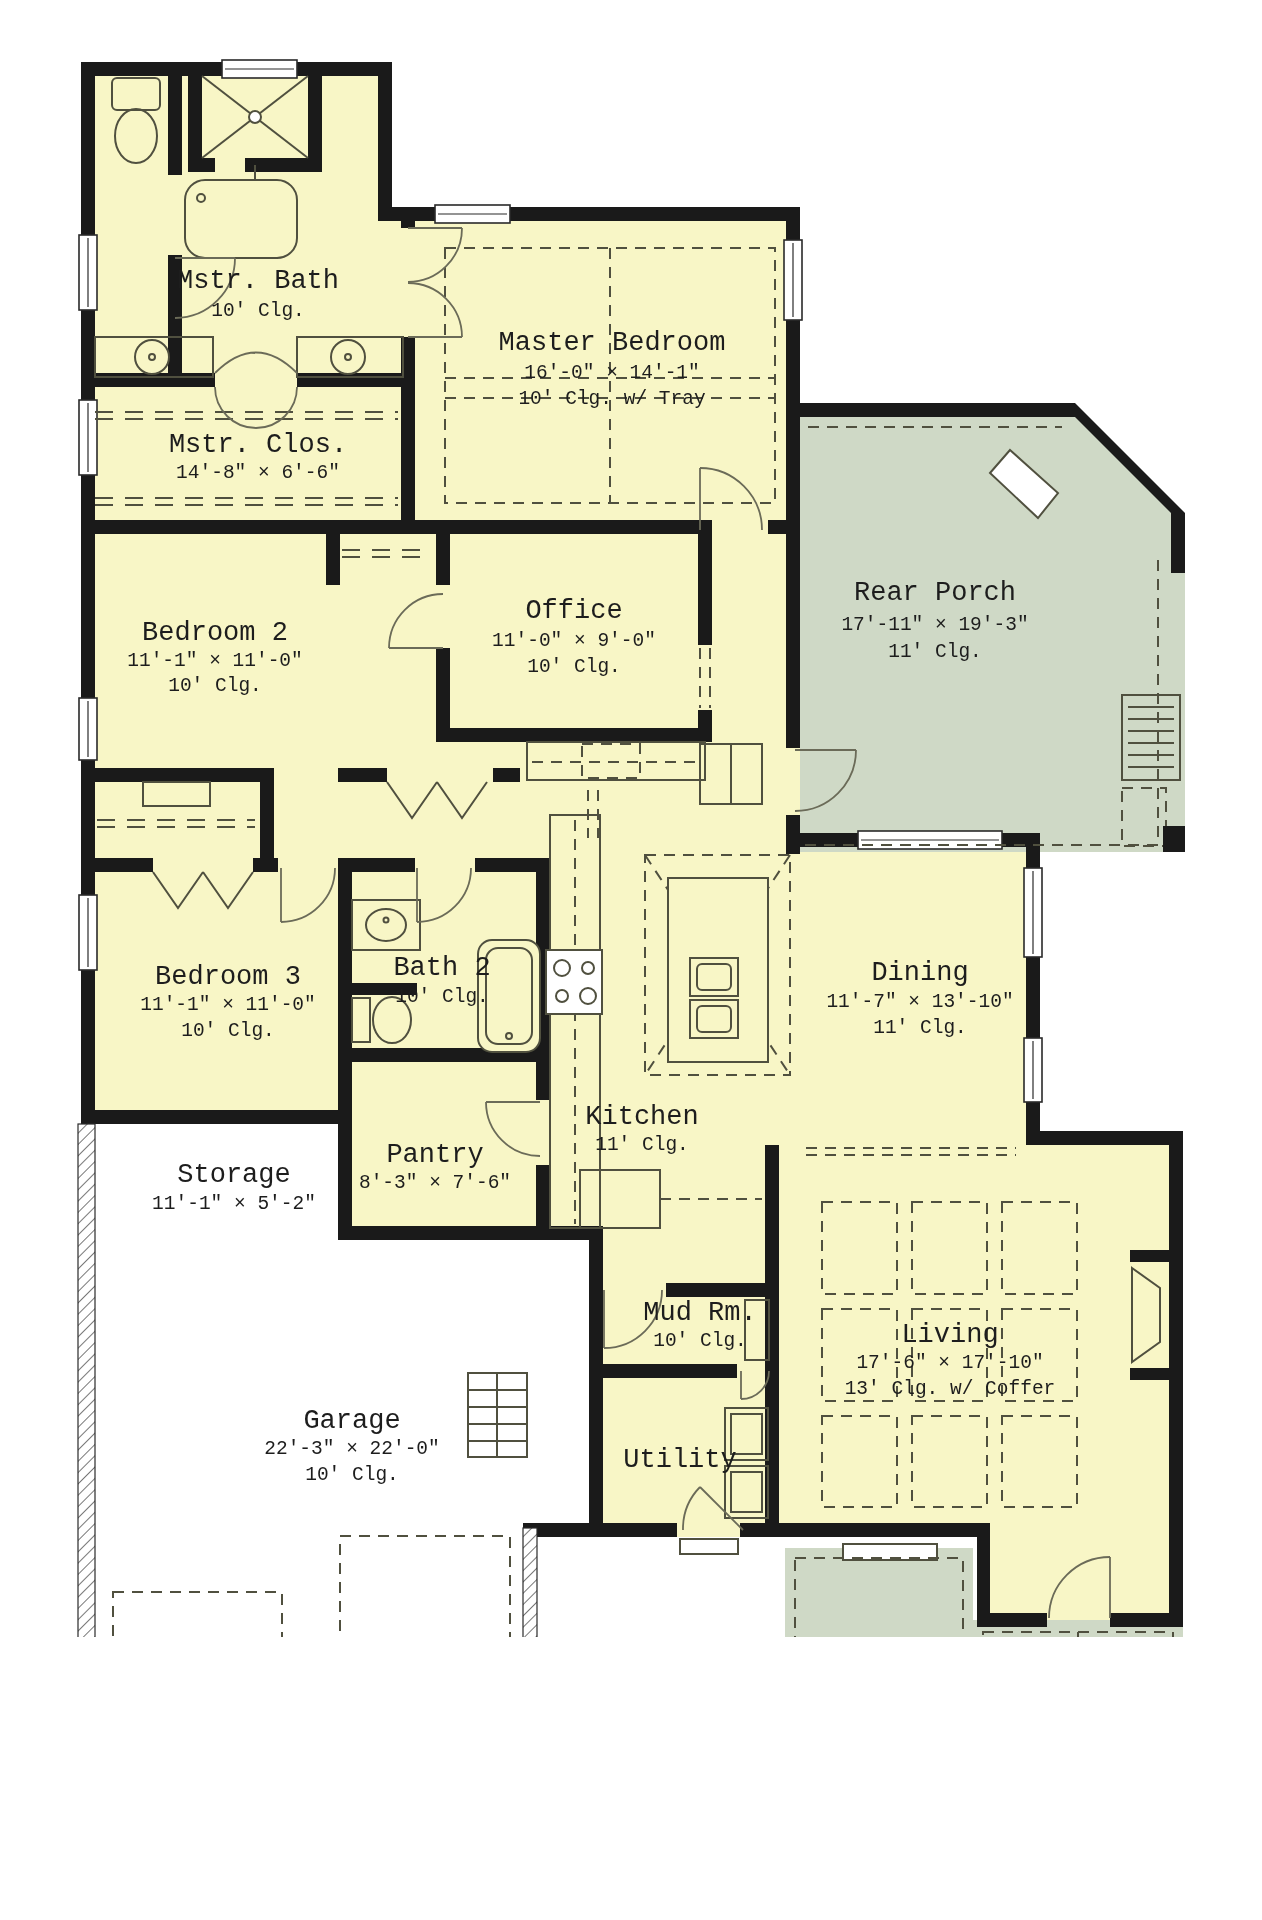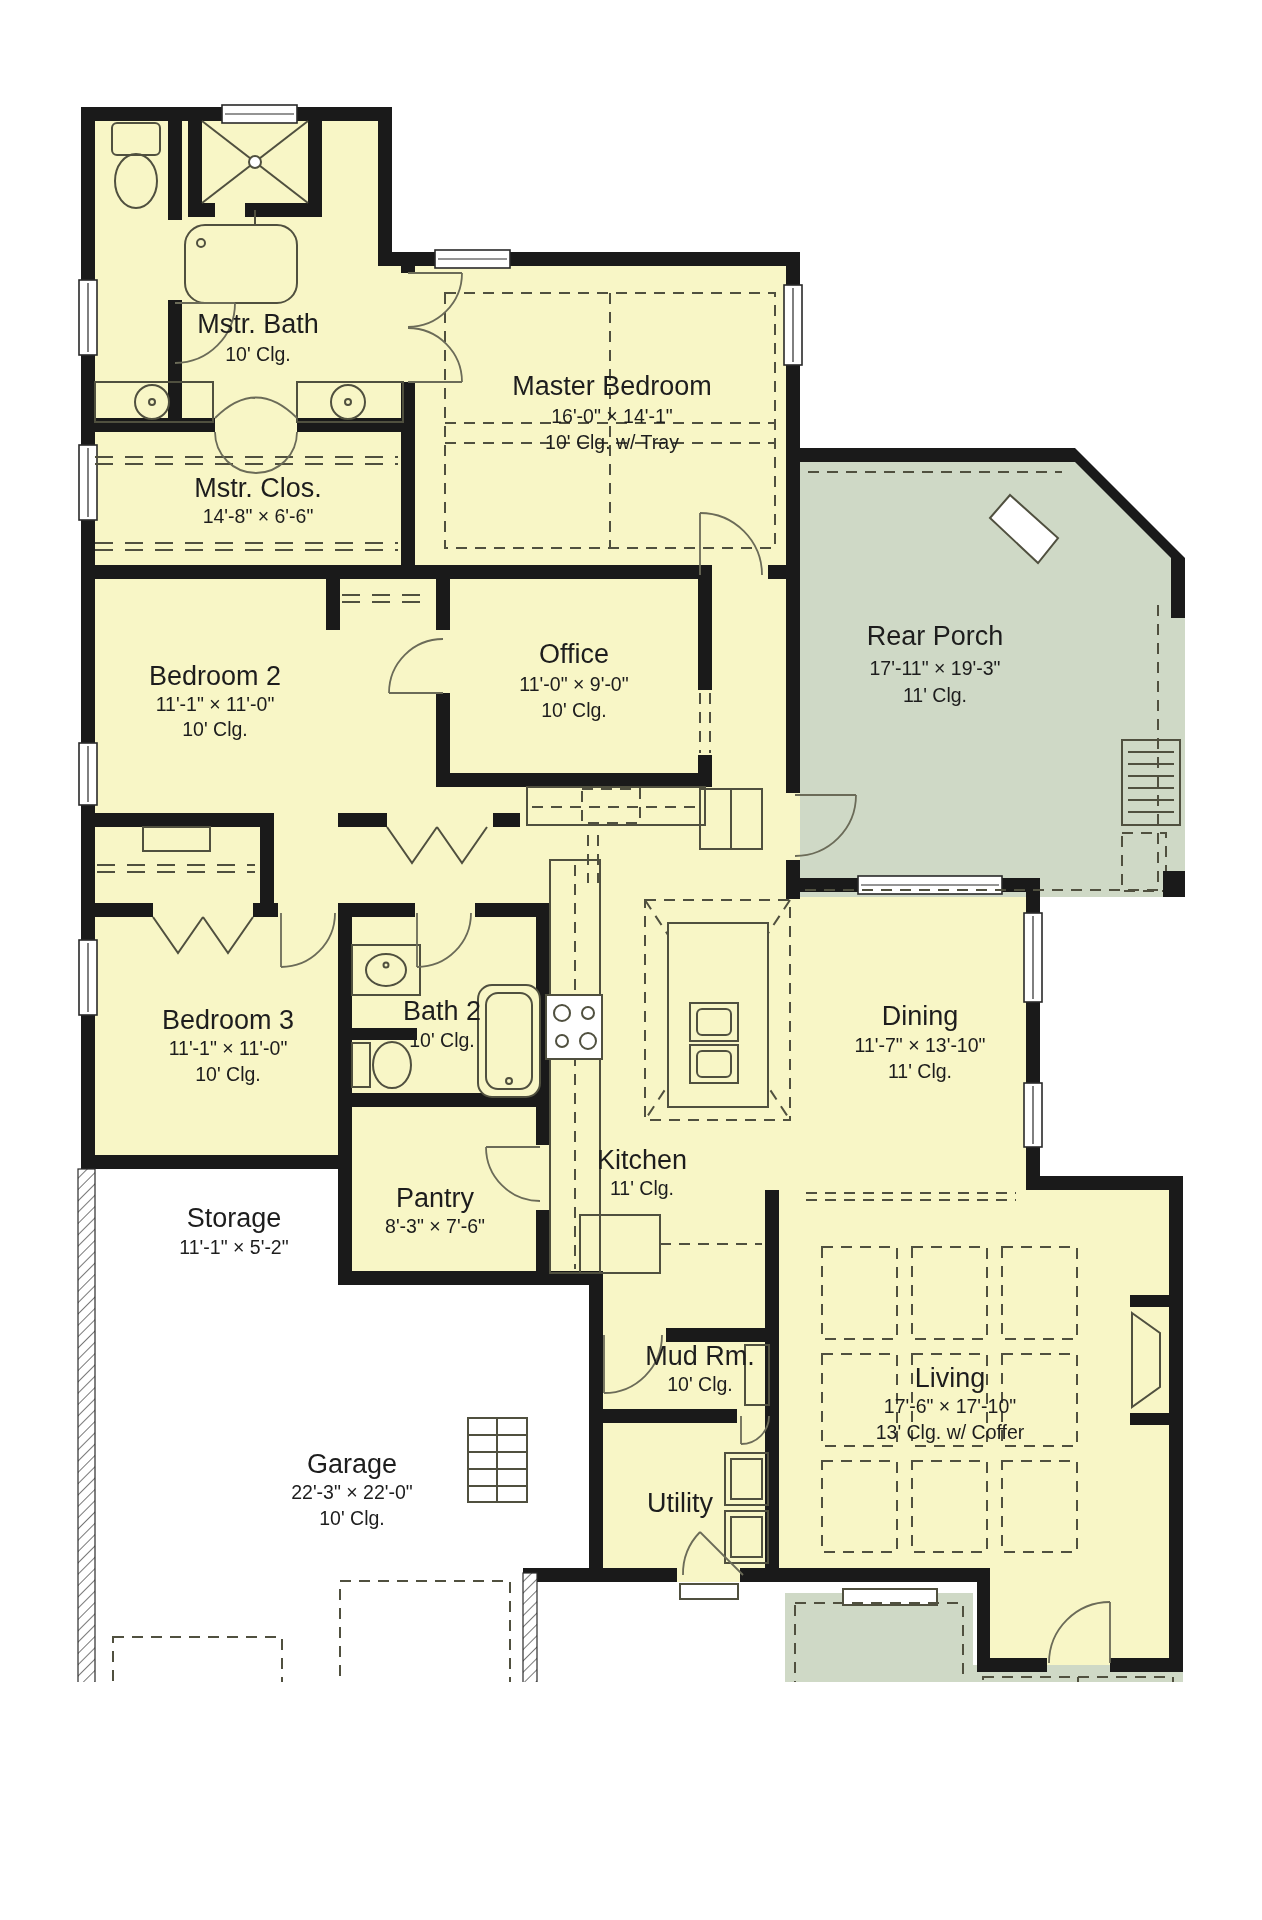--- a/index.html
+++ b/index.html
@@ -1,19 +1,19 @@
 <!DOCTYPE html>
 <html style="--floor: #f8f6c6; --porch: #cfd9c6; --wall: #1a1a1a; --line: #50503f; --paper: #ffffff;"><head>
 <meta charset="utf-8">
 <style>
   :root{
     --floor:#f8f6c6; --porch:#cfd9c6; --wall:#1a1a1a; --line:#50503f; --paper:#ffffff;
   }
   html,body{margin:0;padding:0;background:var(--paper);}
-  .plan-wrap{width:1262px;height:1637px;position:relative;background:var(--paper);font-family:Liberation Sans, sans-serif;margin-top:45px;}
+  .plan-wrap{width:1262px;height:1637px;position:relative;background:var(--paper);font-family:Liberation Mono, monospace;}
   svg{display:block}
   .w{fill:var(--wall);}
   .fl{fill:var(--floor);}
   .po{fill:var(--porch);}
   .fx{fill:none;stroke:var(--line);stroke-width:2;}
   .fxw{fill:#fff;stroke:var(--line);stroke-width:2;}
   .fxy{fill:var(--floor);stroke:var(--line);stroke-width:2;}
   .dsh{fill:none;stroke:var(--line);stroke-width:2;stroke-dasharray:11 8;}
   .rod{fill:none;stroke:var(--line);stroke-width:2;stroke-dasharray:18 12;}
   .win{fill:#fff;stroke:#2a2a2a;stroke-width:1.6;}

